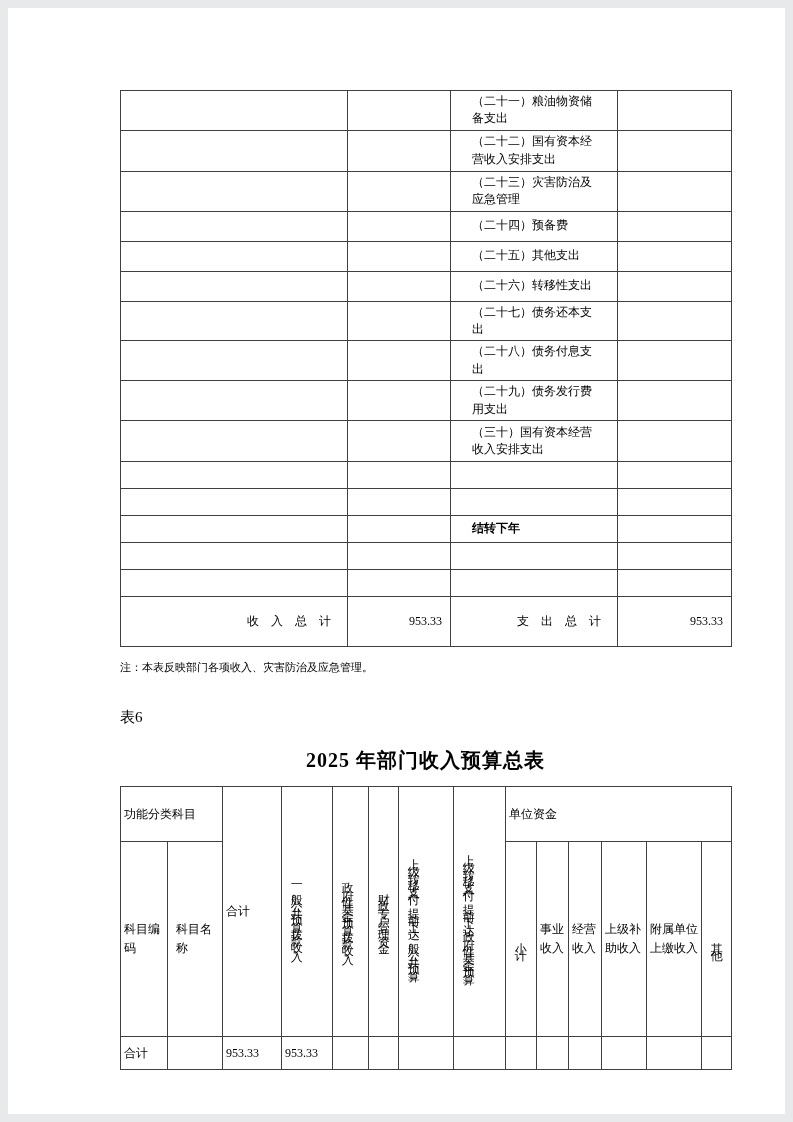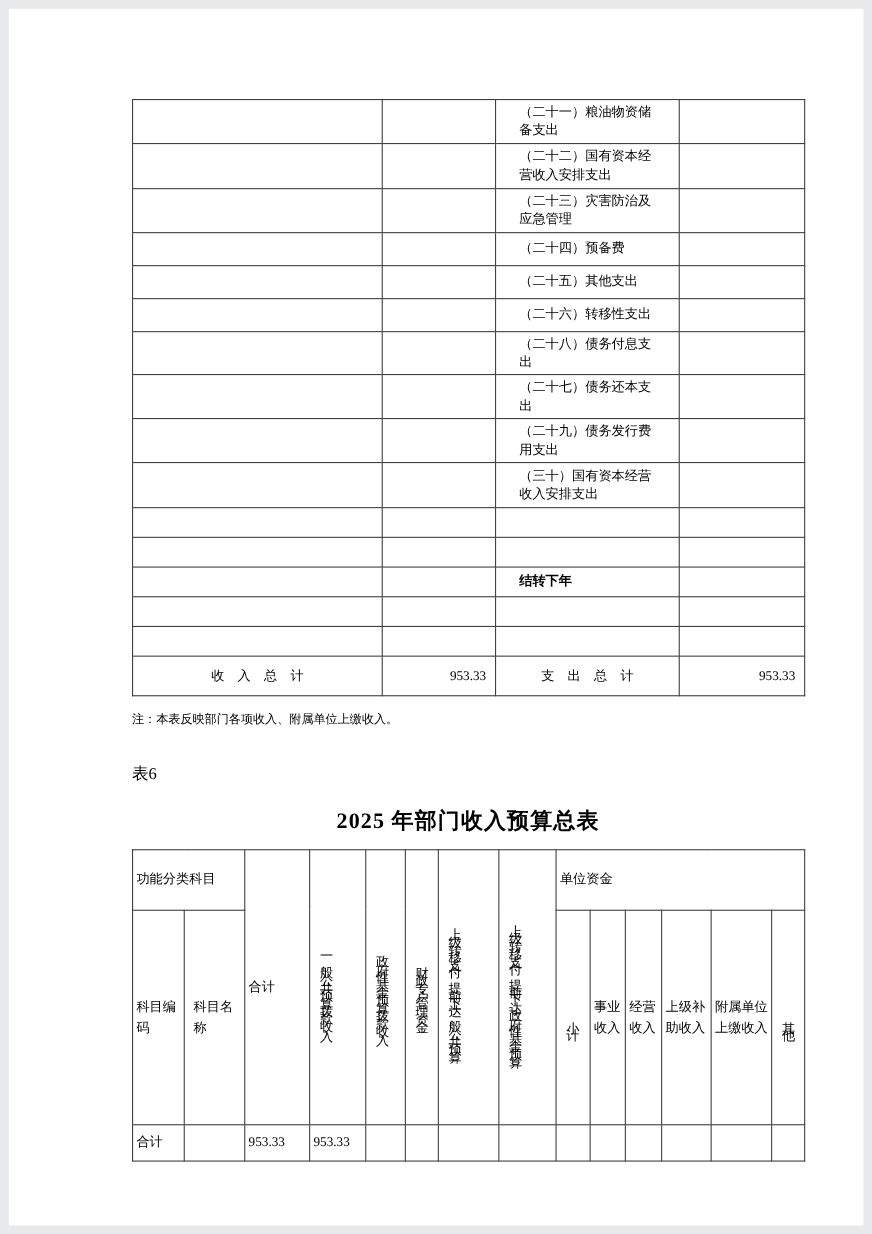--- a/index.html
+++ b/index.html
@@ -20,21 +20,21 @@
   td { border:1px solid #404040; font-size:12px; line-height:1.45; overflow:hidden; vertical-align:middle; }
 
   
   .t1 .c3 { text-align:left; padding:2px 21px; }
   .t1 .c1 { padding:2px 5px; }
   .t1 .c2, .t1 .c4 { text-align:right; padding:2px 8px; }
   .rn td { height:30px; }
   .rt td { height:41px; }
   .rs td { height:27px;font-weight:bold; }
   .rtotal td { height:36px; }
-  .rtotal .tl { text-align:center; padding:2px;margin-top:43px; }
+  .rtotal .tl { text-align:right; padding:16px;margin-top:43px; }
   .rtotal .tv { text-align:right; padding:2px 8px; }
 
   .note { margin-top:13px; font-size:11px; }
   .tag { margin-top:33px; font-size:15px; }
   .title { margin-top:20px; font-size:20px; font-weight:bold; text-align:center; letter-spacing:1px; }
   .meta { margin-top:18px; display:flex; justify-content:space-between; font-size:13px; }
 
   
   .t6 { margin-top:12px; }
   .t6 td { text-align:left; padding:2px 3px; word-break:break-all; line-height:1.6; }
@@ -97,27 +97,27 @@
         </tr>
         <tr class="rn">
           <td class="c1"></td>
           <td class="c2"></td>
           <td class="c3">（二十六）转移性支出</td>
           <td class="c4"></td>
         </tr>
         <tr class="rn">
           <td class="c1"></td>
           <td class="c2"></td>
+          <td class="c3">（二十七）债务还本支出</td>
+          <td class="c4"></td>
+        </tr>
+        <tr class="rn">
+          <td class="c1"></td>
+          <td class="c2"></td>
           <td class="c3">（二十八）债务付息支出</td>
-          <td class="c4"></td>
-        </tr>
-        <tr class="rn">
-          <td class="c1"></td>
-          <td class="c2"></td>
-          <td class="c3">（二十七）债务还本支出</td>
           <td class="c4"></td>
         </tr>
         <tr class="rn">
           <td class="c1"></td>
           <td class="c2"></td>
           <td class="c3">（二十九）债务发行费用支出</td>
           <td class="c4"></td>
         </tr>
         <tr class="rt">
           <td class="c1"></td>
@@ -157,21 +157,21 @@
         </tr>
         <tr class="rtotal">
           <td class="tl">收　入　总　计</td>
           <td class="tv">953.33</td>
           <td class="tl">支　出　总　计</td>
           <td class="tv">953.33</td>
         </tr>
       </tbody>
     </table>
 
-    <div class="note">注：本表反映部门各项收入、附属单位上缴收入。</div>
+    <div class="note">注：本表反映部门各项收入、灾害防治及应急管理。</div>
 
     <div class="tag">表6</div>
     <div class="title">2025 年部门收入预算总表</div>
 
     <table class="t6">
       <colgroup>
         <col style="width:47px">
           <col style="width:55px">
           <col style="width:59px">
           <col style="width:51px">

